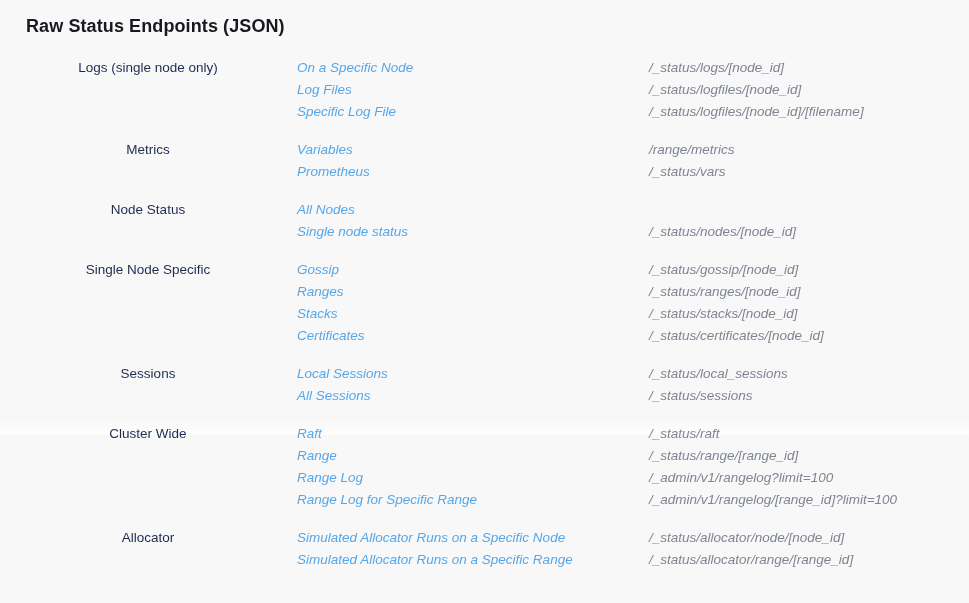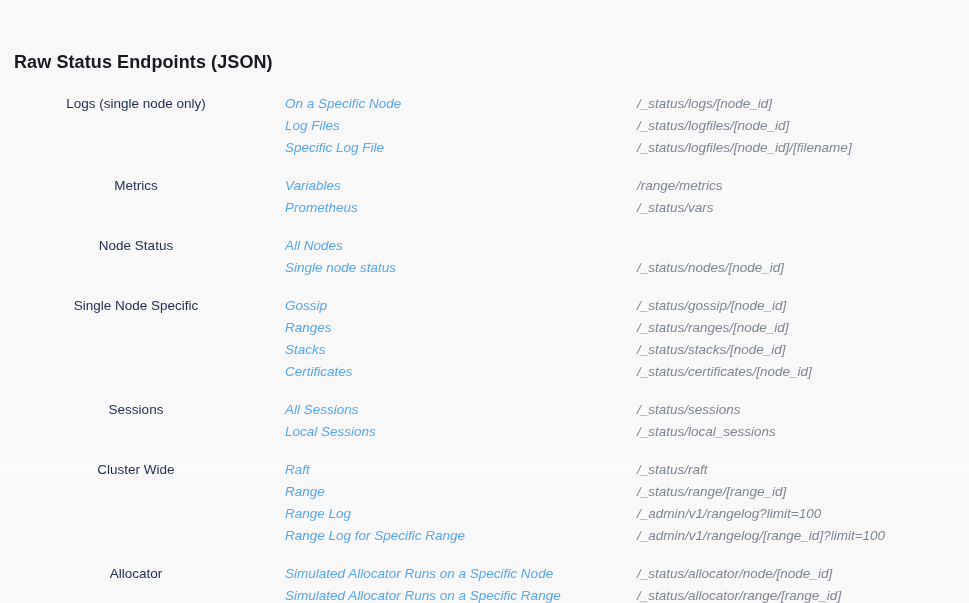--- a/index.html
+++ b/index.html
@@ -8,26 +8,25 @@
     height: 603px;
     overflow: hidden;
   }
   body {
     background: #f8f8f9;
     font-family: "Liberation Sans", "DejaVu Sans", sans-serif;
     color: #1c1e24;
     position: relative;
   }
   .page {
-    padding: 13px 0 0 14px;
+    padding: 13px 0 0 26px;
     width: 969px;
     height: 435px;
     position: relative;
     background: linear-gradient(#f8f8f9 0 96%, #fdfdfe 100%);
-    margin-top: 36px;
   }
   h1.page-title {
     font-size: 18px;
     font-weight: 700;
     line-height: 26px;
     color: #17191e;
     letter-spacing: 0.1px;
     margin-bottom: 18px;
   }
   .sections { }
@@ -142,28 +141,28 @@
     <a class="link" href="#">Certificates</a>
     <div class="path">/_status/certificates/[node_id]</div>
   </div>
 </div>
   </div>
 
   <div class="section">
     <div class="category">Sessions</div>
     <div class="rows">
   <div class="row">
+    <a class="link" href="#">Local Sessions</a>
+    <div class="path">/_status/local_sessions</div>
+  </div>
+
+  <div class="row">
     <a class="link" href="#">All Sessions</a>
     <div class="path">/_status/sessions</div>
   </div>
-
-  <div class="row">
-    <a class="link" href="#">Local Sessions</a>
-    <div class="path">/_status/local_sessions</div>
-  </div>
 </div>
   </div>
 
   <div class="section">
     <div class="category">Cluster Wide</div>
     <div class="rows">
   <div class="row">
     <a class="link" href="#">Raft</a>
     <div class="path">/_status/raft</div>
   </div>

